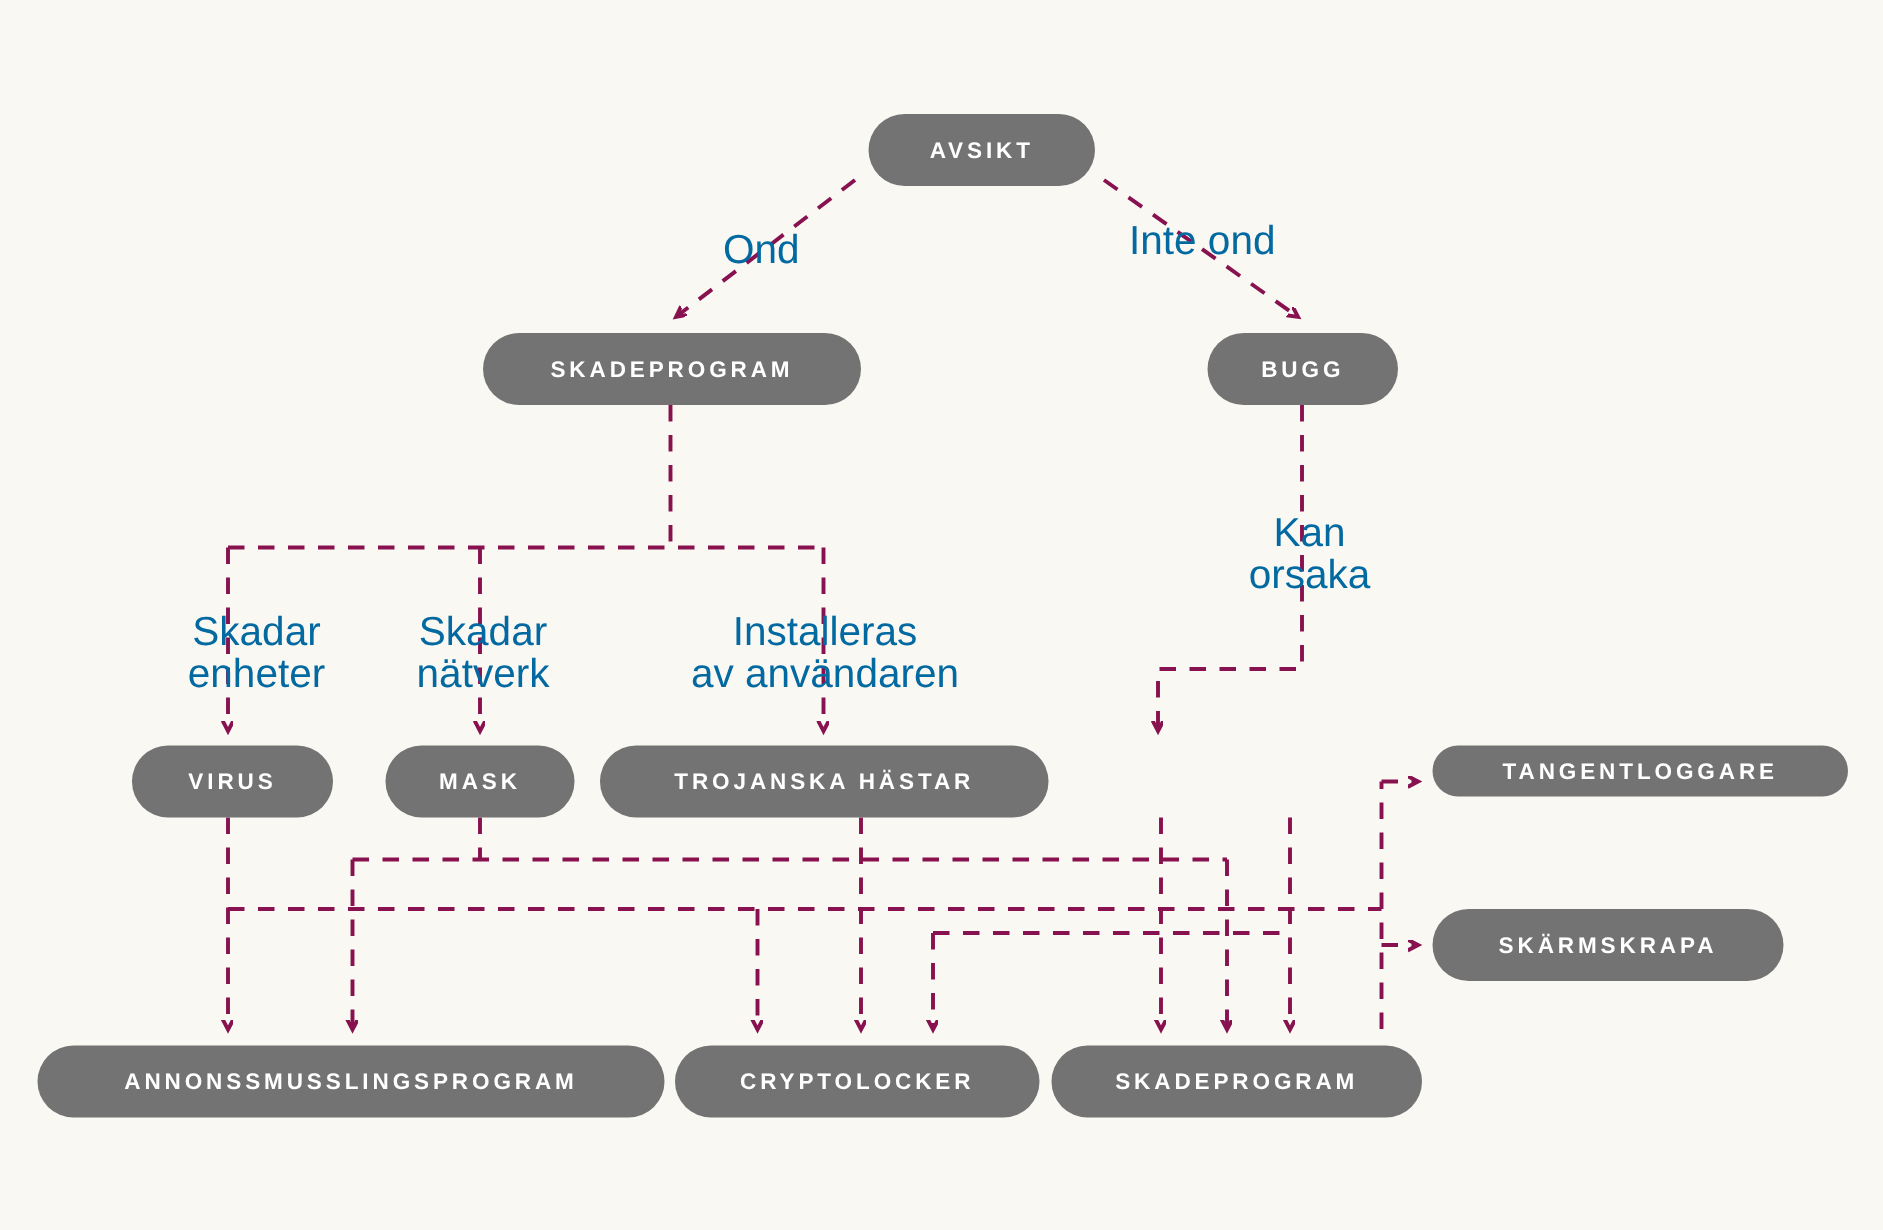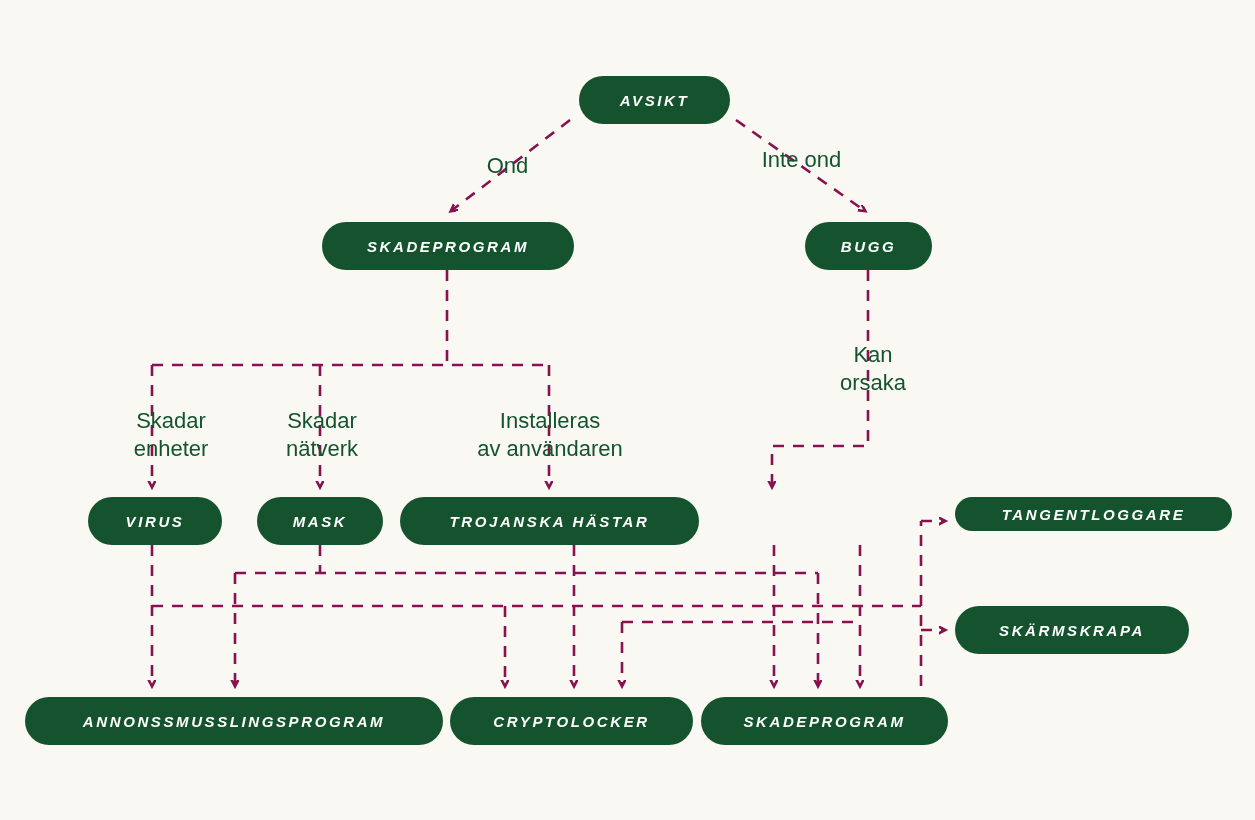--- a/index.html
+++ b/index.html
@@ -6,36 +6,35 @@
   body{
     width:1255px;height:820px;
     background:#faf8f3;
     font-family:"Liberation Sans","DejaVu Sans",sans-serif;
     overflow:hidden;
   }
   #stage{position:relative;width:1255px;height:820px;}
   svg.edges{position:absolute;left:0;top:0;width:1255px;height:820px;}
   .node{
     position:absolute;
-    background:#14532d;
+    background:#737373;
     border-radius:999px;
     display:flex;align-items:center;justify-content:center;
     color:#ffffff;
     font-weight:bold;
     letter-spacing:2.6px;
     font-size:15px;
     box-sizing:border-box;
     white-space:nowrap;
     user-select:none;
-    font-style:italic;
   }
   .edge-label{
     position:absolute;
-    color:#14532d;
-    font-size:22px;
+    color:#0369a1;
+    font-size:27px;
     line-height:28px;
     text-align:center;
     white-space:pre;
     user-select:none;
   }
 </style>
 </head>
 <body>
 
 <div id="stage">

